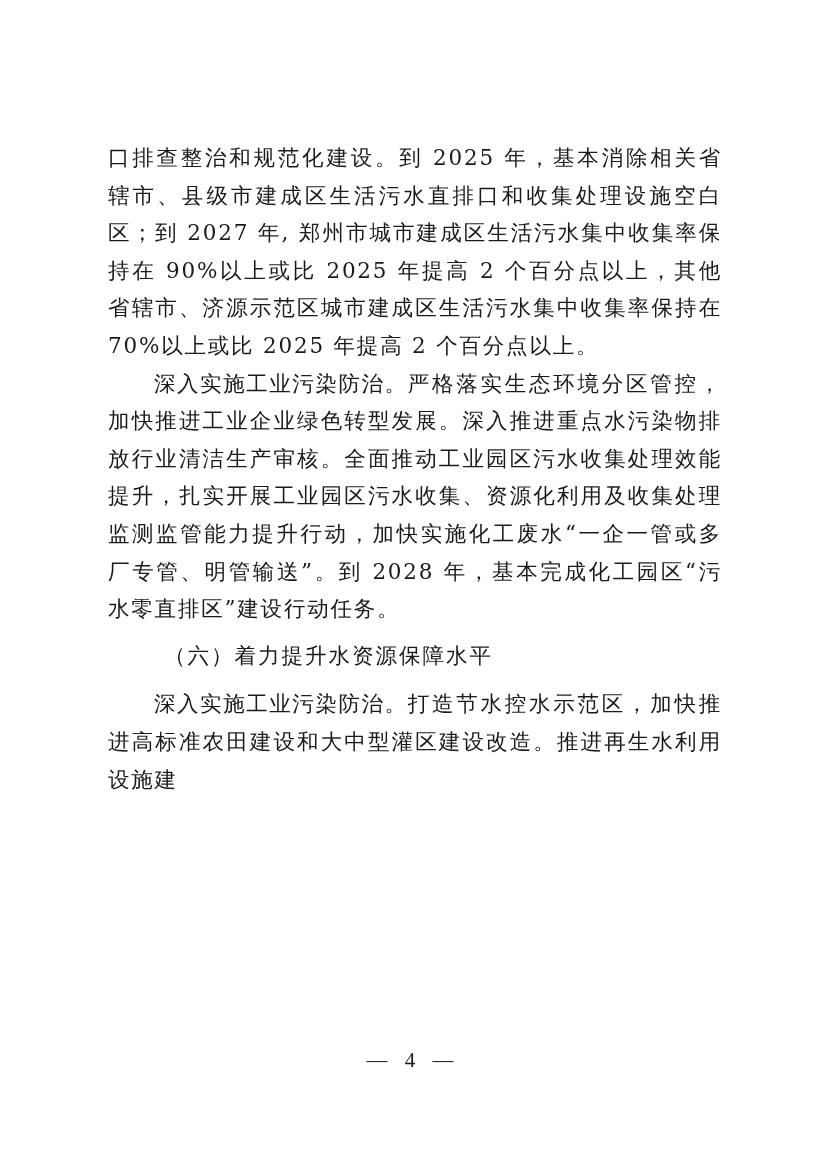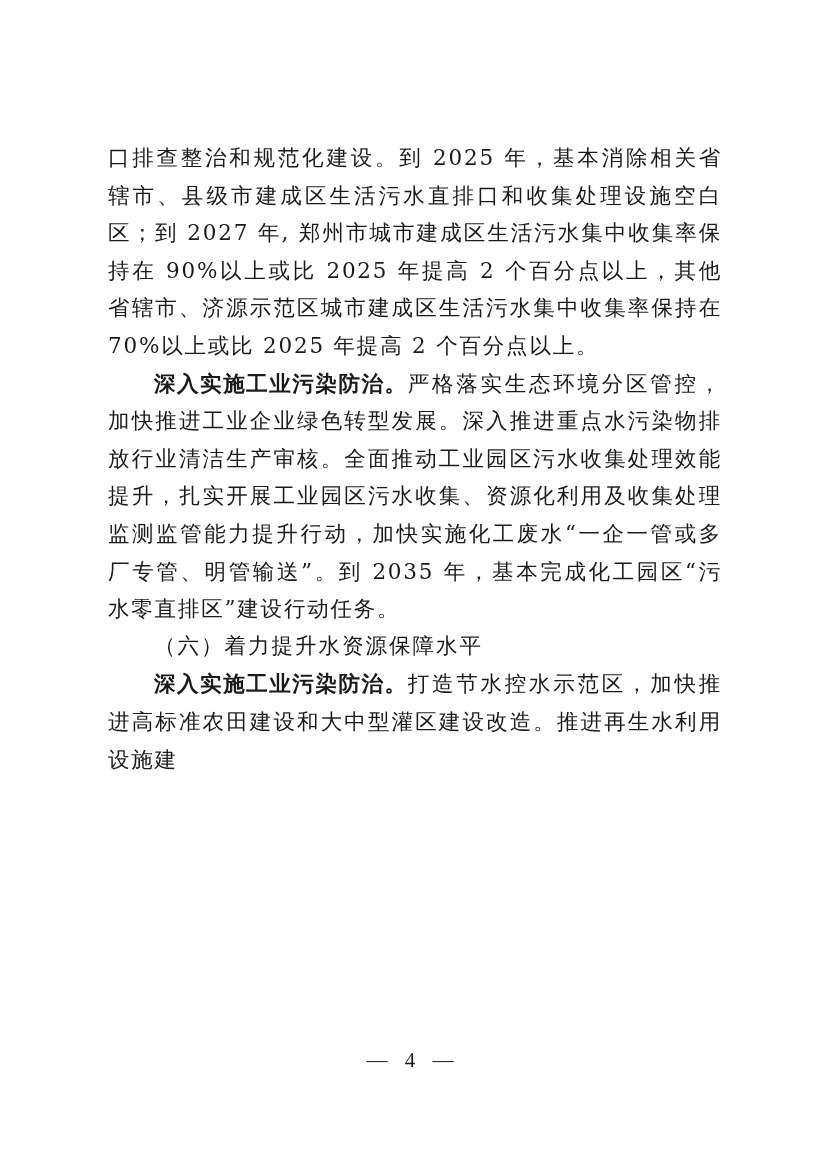--- a/index.html
+++ b/index.html
@@ -35,25 +35,25 @@
     }
     .para {
       margin: 0;
       padding: 0;
     }
     .para.indent {
       text-indent: 46px;
     }
     .lead {
       font-family: "DejaVu Sans", "Liberation Sans", sans-serif;
-      font-weight: bold;
+      font-weight: normal;
       letter-spacing: 0.6px;
     }
     .section-heading {
-      margin: 0;
+      margin: 10px;
       padding: 0;
       text-indent: 46px;
       font-family: Liberation Sans, sans-serif;
       letter-spacing: 2px;
     }
     .page-footer {
       position: absolute;
       left: 0;
       width: 826px;
       top: 1048px;
@@ -68,21 +68,21 @@
 <body>
 
 <div class="page">
   <div class="body-text">
 
     <p class="para">
       <span>口排查整治和规范化建设。到 2025 年，基本消除相关省辖市、县级市建成区生活污水直排口和收集处理设施空白区；到 2027 年, 郑州市城市建成区生活污水集中收集率保持在 90%以上或比 2025 年提高 2 个百分点以上，其他省辖市、济源示范区城市建成区生活污水集中收集率保持在 70%以上或比 2025 年提高 2 个百分点以上。</span>
     </p>
 
     <p class="para indent">
-      <span class="lead">深入实施工业污染防治。</span><span>严格落实生态环境分区管控，加快推进工业企业绿色转型发展。深入推进重点水污染物排放行业清洁生产审核。全面推动工业园区污水收集处理效能提升，扎实开展工业园区污水收集、资源化利用及收集处理监测监管能力提升行动，加快实施化工废水“一企一管或多厂专管、明管输送”。到 2035 年，基本完成化工园区“污水零直排区”建设行动任务。</span>
+      <span class="lead">深入实施工业污染防治。</span><span>严格落实生态环境分区管控，加快推进工业企业绿色转型发展。深入推进重点水污染物排放行业清洁生产审核。全面推动工业园区污水收集处理效能提升，扎实开展工业园区污水收集、资源化利用及收集处理监测监管能力提升行动，加快实施化工废水“一企一管或多厂专管、明管输送”。到 2028 年，基本完成化工园区“污水零直排区”建设行动任务。</span>
     </p>
 
 
     <p class="section-heading">（六）着力提升水资源保障水平</p>
 
     <p class="para indent">
       <span class="lead">深入实施工业污染防治。</span><span>打造节水控水示范区，加快推进高标准农田建设和大中型灌区建设改造。推进再生水利用设施建</span>
     </p>
 
   </div>

